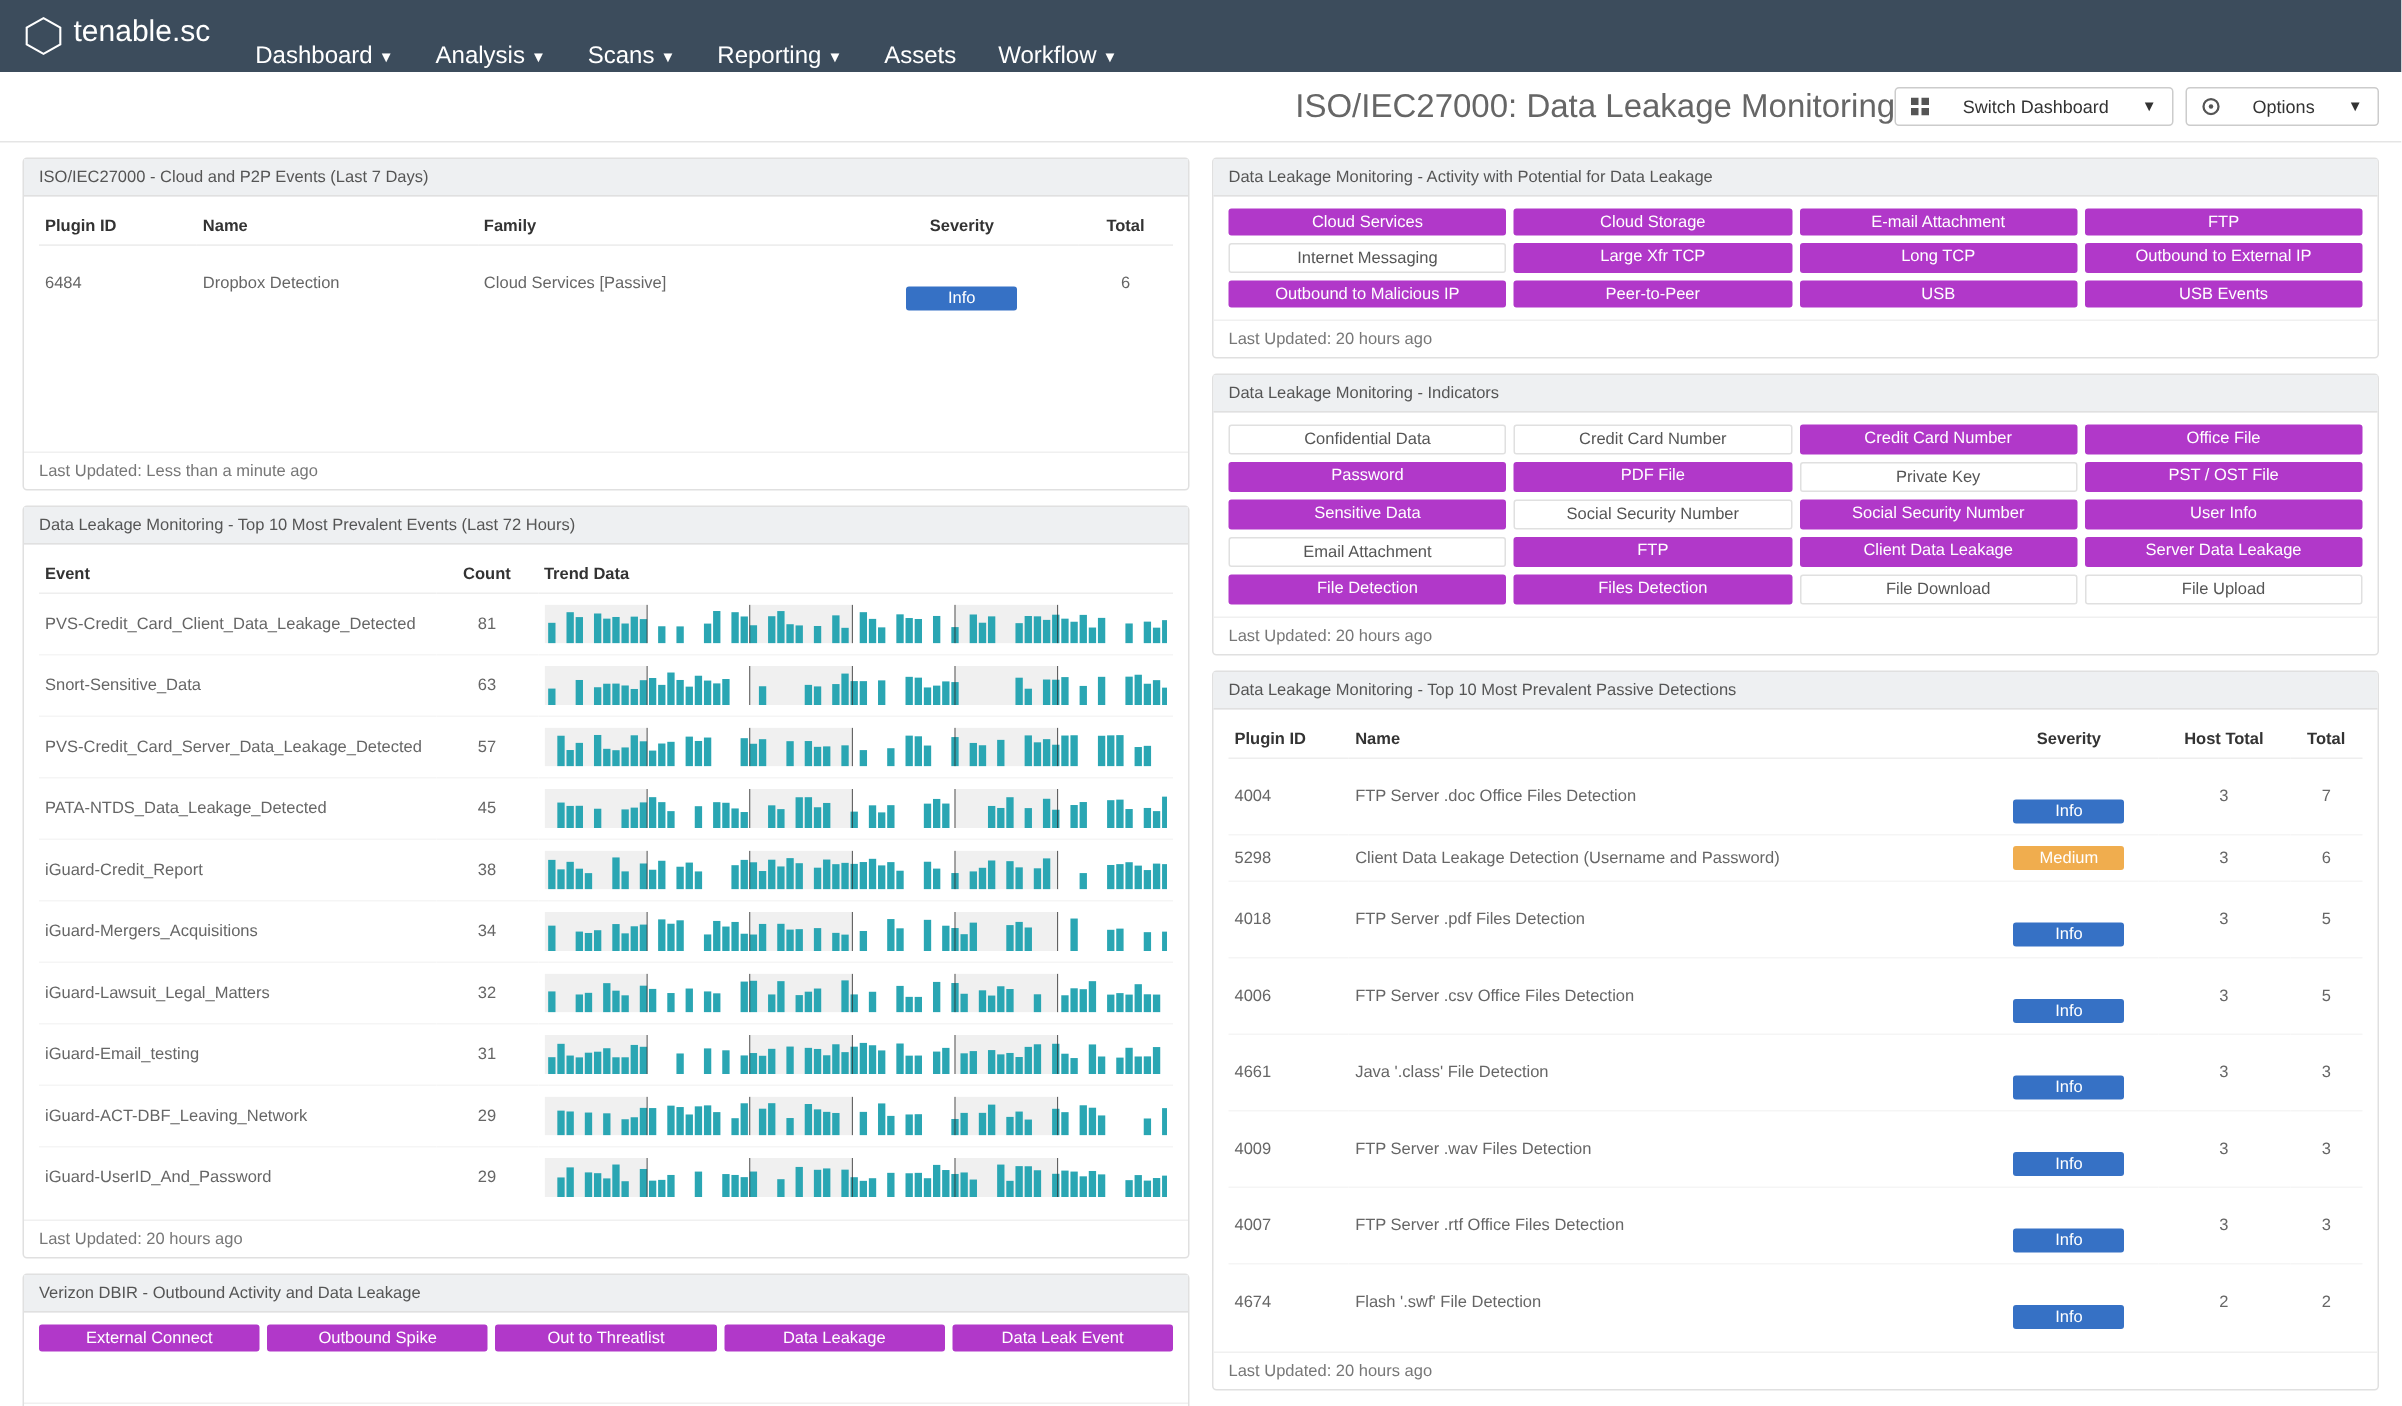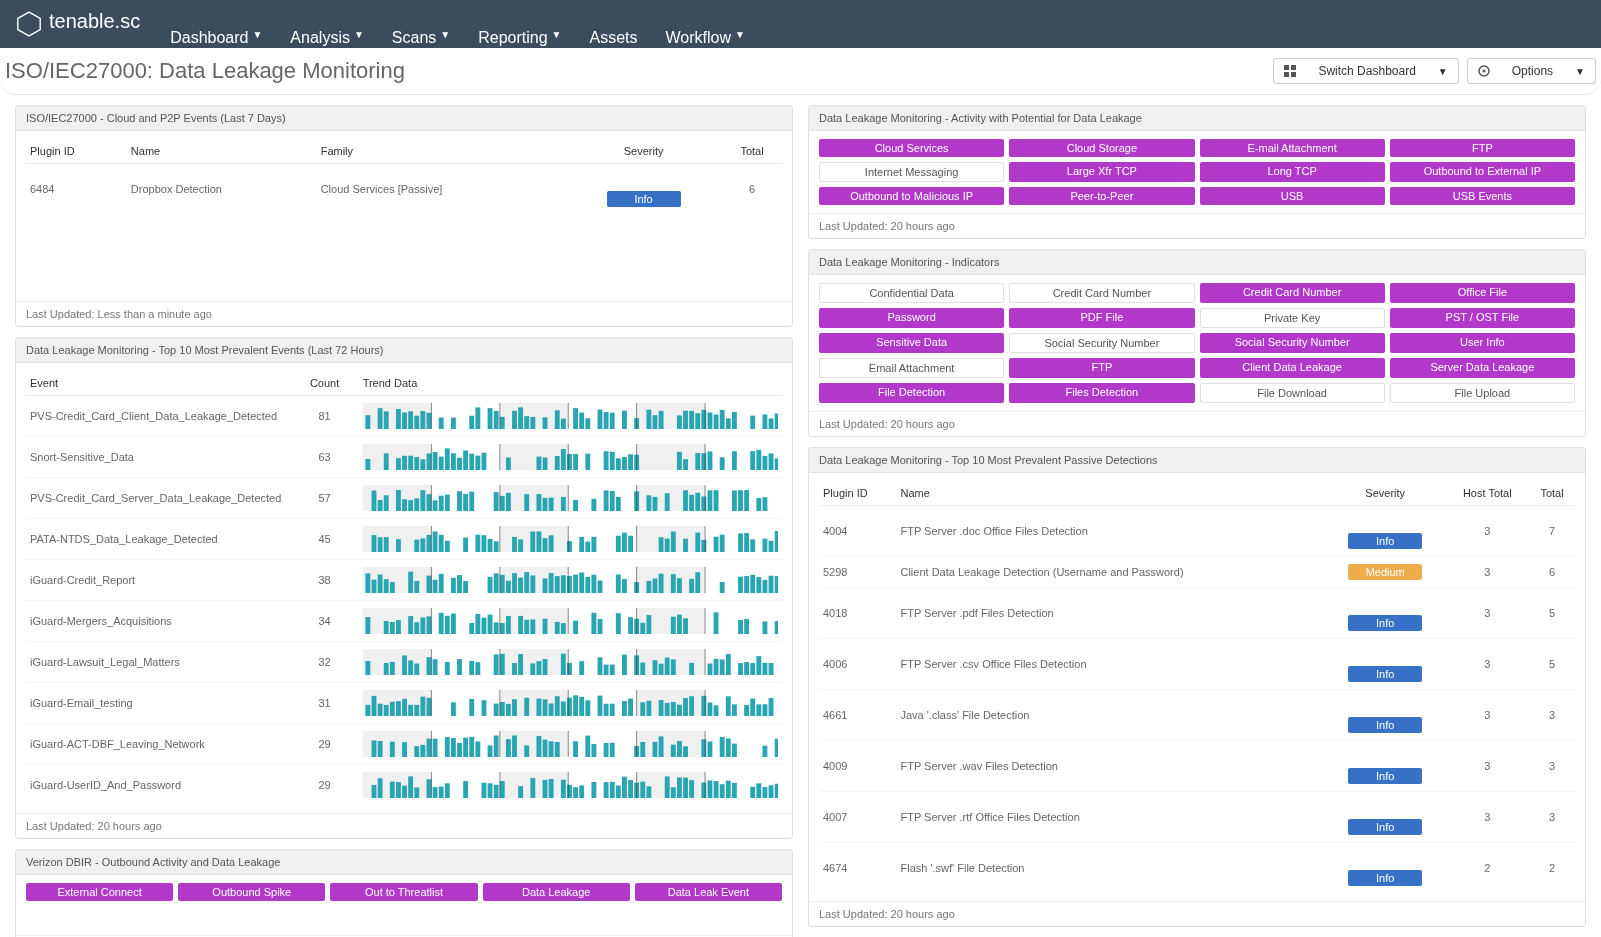--- a/index.html
+++ b/index.html
@@ -1,34 +1,34 @@
 <!DOCTYPE html>
 <html><head>
 <meta charset="utf-8">
 <style>
 * { margin: 0; padding: 0; box-sizing: border-box; }
 body { font-family: -apple-system, BlinkMacSystemFont, "Segoe UI", Helvetica, Arial, sans-serif; font-size: 12px; background: #fff; color: #333; }
 .navbar { background: #3c4c5c; height: 48px; display: flex; align-items: center; padding: 0 15px; }
 .logo { display: flex; align-items: flex-start; color: #fff; font-size: 20px; margin-right: 30px; }
 .logo-icon { width: 28px; height: 28px; margin-right: 6px; }
 .nav-items { display: flex; gap: 28px; }
-.nav-item { color: #fff; font-size: 16px; cursor: pointer; display: flex; gap: 4px; margin-top: 28px; }
+.nav-item { color: #fff; font-size: 16px; cursor: pointer; display: flex; align-items: center; gap: 4px; margin-top: 28px; }
 .caret { font-size: 10px; }
-.page-header { padding: 10px 5px; display: flex; justify-content: space-between; align-items: center; border-bottom: 1px solid #e5e5e5; border-radius: 16px; }
+.page-header { padding: 10px 15px; display: flex; justify-content: flex-end; align-items: center; border-bottom: 1px solid #e5e5e5; }
 .page-title { font-size: 22px; font-weight: 300; color: #666; }
 .header-buttons { display: flex; gap: 8px; }
 .btn { border: 1px solid #ccc; background: #fff; padding: 5px 10px; border-radius: 3px; font-size: 12px; cursor: pointer; display: flex; align-items: center; gap: 22px; color: #333; }
 .content { display: flex; gap: 15px; padding: 10px 15px; }
 .col { flex: 1; display: flex; flex-direction: column; gap: 10px; }
 .panel { border: 1px solid #e0e0e0; border-radius: 3px; background: #fff; }
 .panel-header { background: #eef0f2; padding: 6px 10px; font-size: 11px; color: #555; border-bottom: 1px solid #e0e0e0; }
 .panel-body { padding: 8px 10px; }
 .panel-footer { padding: 6px 10px; font-size: 11px; color: #777; border-top: 1px solid #f0f0f0; }
 table { width: 100%; border-collapse: collapse; }
-th { text-align: left; font-weight: 400; color: #333; font-size: 11px; padding: 6px 4px; border-bottom: 1px solid #eee; }
+th { text-align: left; font-weight: 700; color: #333; font-size: 11px; padding: 6px 4px; border-bottom: 1px solid #eee; }
 th.right, td.right { text-align: center; }
 th.center, td.center { text-align: center; }
 td { padding: 7px 4px; font-size: 11px; color: #666; border-bottom: 1px solid #f5f5f5; }
 tr:last-child td { border-bottom: none; }
 .pill { display: inline-block; min-width: 74px; padding: 2px 14px; border-radius: 2px; color: #fff; text-align: center; font-size: 11px; }
 .pill-info { background: #3671c5; margin-top: 20px; }
 .pill-medium { background: #f0ad4e; }
 .pill-grid { display: grid; grid-template-columns: repeat(4, 1fr); gap: 5px; }
 .pill-cell { padding: 3px 6px; border-radius: 2px; text-align: center; font-size: 11px; color: #fff; background: #b138c9; }
 .pill-cell.plain { background: #fff; color: #555; border: 1px solid #e0e0e0; }

